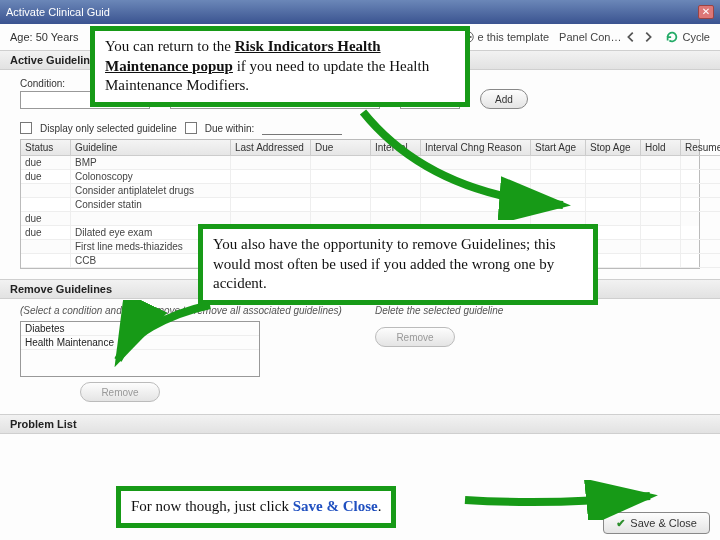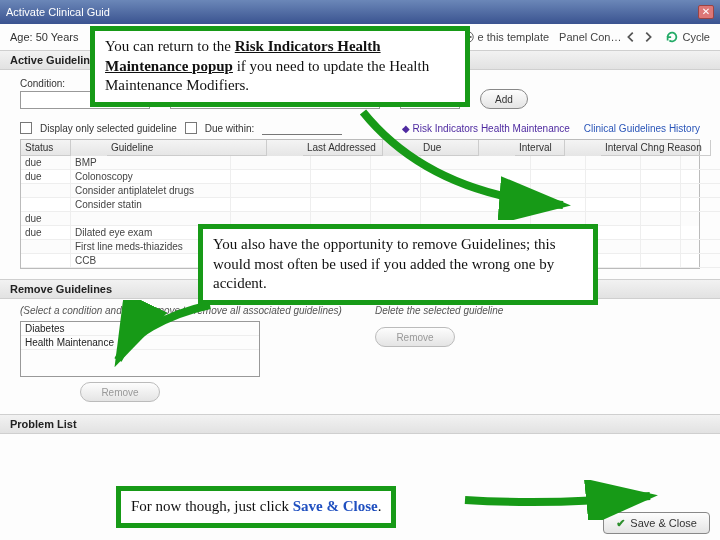--- a/index.html
+++ b/index.html
@@ -28,21 +28,21 @@
   .filter-row { display:flex; align-items:center; gap:8px; padding:4px 20px; font-size:10px; color:#333;}
   .filter-row .chk { width:12px; height:12px; border:1px solid #777; background:#fff; }
   .filter-row .duein { width:80px; height:14px; border:none; border-bottom:1px solid #777; background:transparent;}
   .links { margin-left:auto; display:flex; gap:14px; align-items:center;}
   .link-risk { color:#4e2aa0; font-size:10px;}
   .link-hist { color:#2a55b8; font-size:10px;}
 
   
   .grid-wrap { margin:0 20px; border:1px solid #bbb; background:#fff;}
   .grid-head, .grid-row { display:grid; grid-template-columns:50px 160px 80px 60px 50px 110px 55px 55px 40px 45px; }
-  .grid-head { background:linear-gradient(#f4f4f4,#e5e5e5); font-size:10px; color:#333;gap:36px;}
+  .grid-head { background:linear-gradient(#f4f4f4,#e5e5e5); font-size:10px; color:#333;}
   .grid-head > div { padding:2px 4px; border-right:1px solid #ccc; border-bottom:1px solid #ccc; white-space:nowrap; overflow:hidden;}
   .grid-row { font-size:10px; color:#444;}
   .grid-row > div { padding:1px 4px; border-right:1px solid #eee; border-bottom:1px solid #eee; white-space:nowrap; overflow:hidden;}
   .grid-row:nth-child(odd){ background:#fcfcfc;}
 
   .remove-area { display:flex; padding:6px 20px 12px; gap:30px;}
   .remove-col { flex:1; display:flex; flex-direction:column; gap:5px;}
   .hint { font-size:10px; color:#555; font-style:italic;}
   .cond-list { border:1px solid #999; width:240px; height:56px; overflow:hidden; font-size:10px;}
   .cond-list .hdr { background:linear-gradient(#f4f4f4,#e3e3e3); border-bottom:1px solid #bbb; padding:1px 4px; font-weight:bold;}
@@ -116,24 +116,20 @@
     <span class="btn">Add</span>
   </div>
 </div>
 
 <div class="filter-row">
   <span class="chk"></span>
   <span>Display only selected guideline</span>
   <span class="chk"></span>
   <span>Due within:</span>
   <input class="duein" style="">
-  <div class="links">
-    <span class="link-risk">◆ Risk Indicators Health Maintenance</span>
-    <span class="link-hist">Clinical Guidelines History</span>
-  </div>
 </div>
 
 <div class="grid-wrap">
   <div class="grid-head">
     <div>Status</div>
       <div>Guideline</div>
       <div>Last Addressed</div>
     <div>Due</div>
       <div>Interval</div>
       <div>Interval Chng Reason</div>

